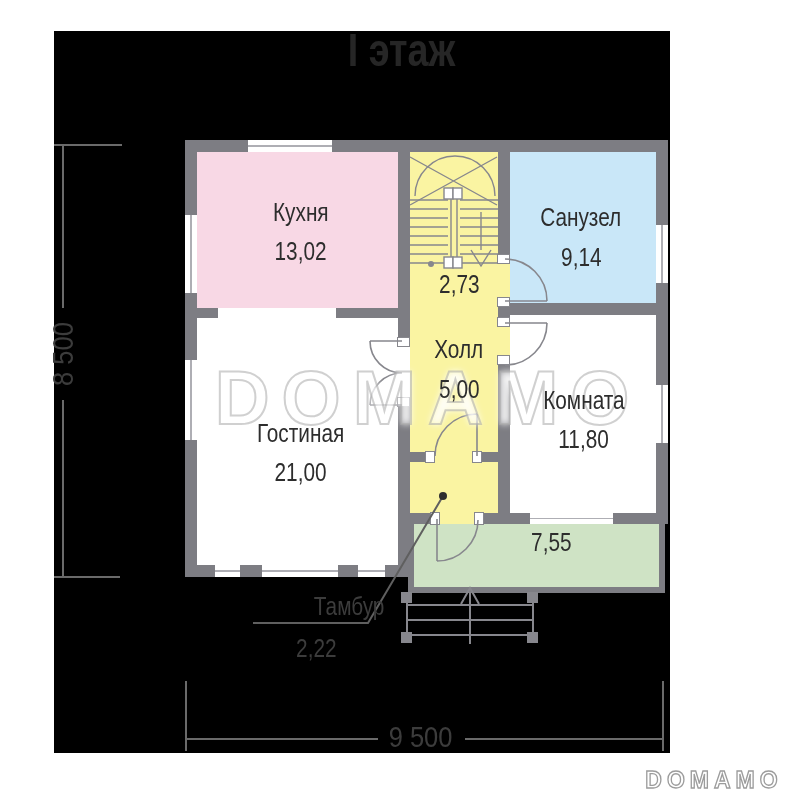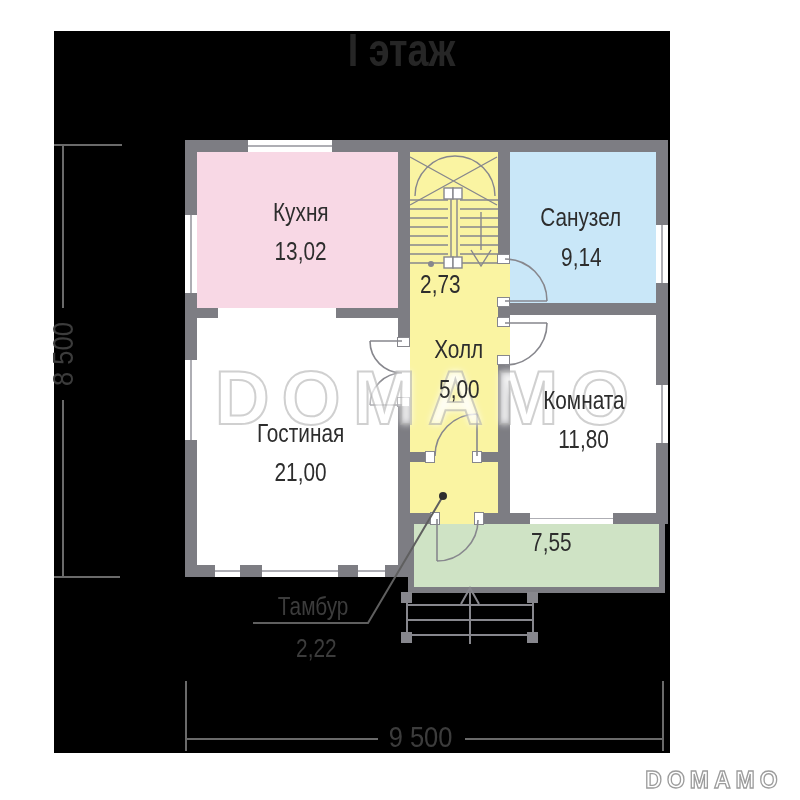--- a/index.html
+++ b/index.html
@@ -160,39 +160,39 @@
   <div id="watermark">DOMAMO</div>
 
   <div class="lbl" style="left:201px;top:193px;width:200px;">
     <div><span class="cnd">Кухня</span></div>
     <div><span class="cnd">13,02</span></div>
   </div>
   <div class="lbl" style="left:491px;top:197px;width:180px;line-height:40px;">
     <div><span class="cnd">Санузел</span></div>
     <div><span class="cnd">9,14</span></div>
   </div>
-  <div class="lbl" style="left:352px;top:265px;width:176px;line-height:38px;">
+  <div class="lbl" style="left:371px;top:265px;width:176px;line-height:38px;">
     <div><span class="cnd">2,73</span></div>
   </div>
   <div class="lbl" style="left:371px;top:329px;width:176px;line-height:40px;">
     <div><span class="cnd">Холл</span></div>
     <div><span class="cnd">5,00</span></div>
   </div>
   <div class="lbl" style="left:201px;top:414px;width:200px;">
     <div><span class="cnd">Гостиная</span></div>
     <div><span class="cnd">21,00</span></div>
   </div>
   <div class="lbl" style="left:494px;top:381px;width:180px;">
     <div><span class="cnd">Комната</span></div>
     <div><span class="cnd">11,80</span></div>
   </div>
   <div class="lbl" style="left:461px;top:525px;width:180px;line-height:34px;">
     <div><span class="cnd">7,55</span></div>
   </div>
-  <div class="lbl on-black" style="left:233px;top:588px;width:160px;line-height:37px;">
+  <div class="lbl on-black" style="left:233px;top:588px;width:160px;line-height:37px;text-align:right;">
     <div><span class="cnd">Тамбур</span></div>
   </div>
   <div class="lbl on-black" style="left:233px;top:629px;width:166px;line-height:38px;">
     <div><span class="cnd">2,22</span></div>
   </div>
 
   <div id="brand-logo">DOMAMO</div>
 
 </div>
 

